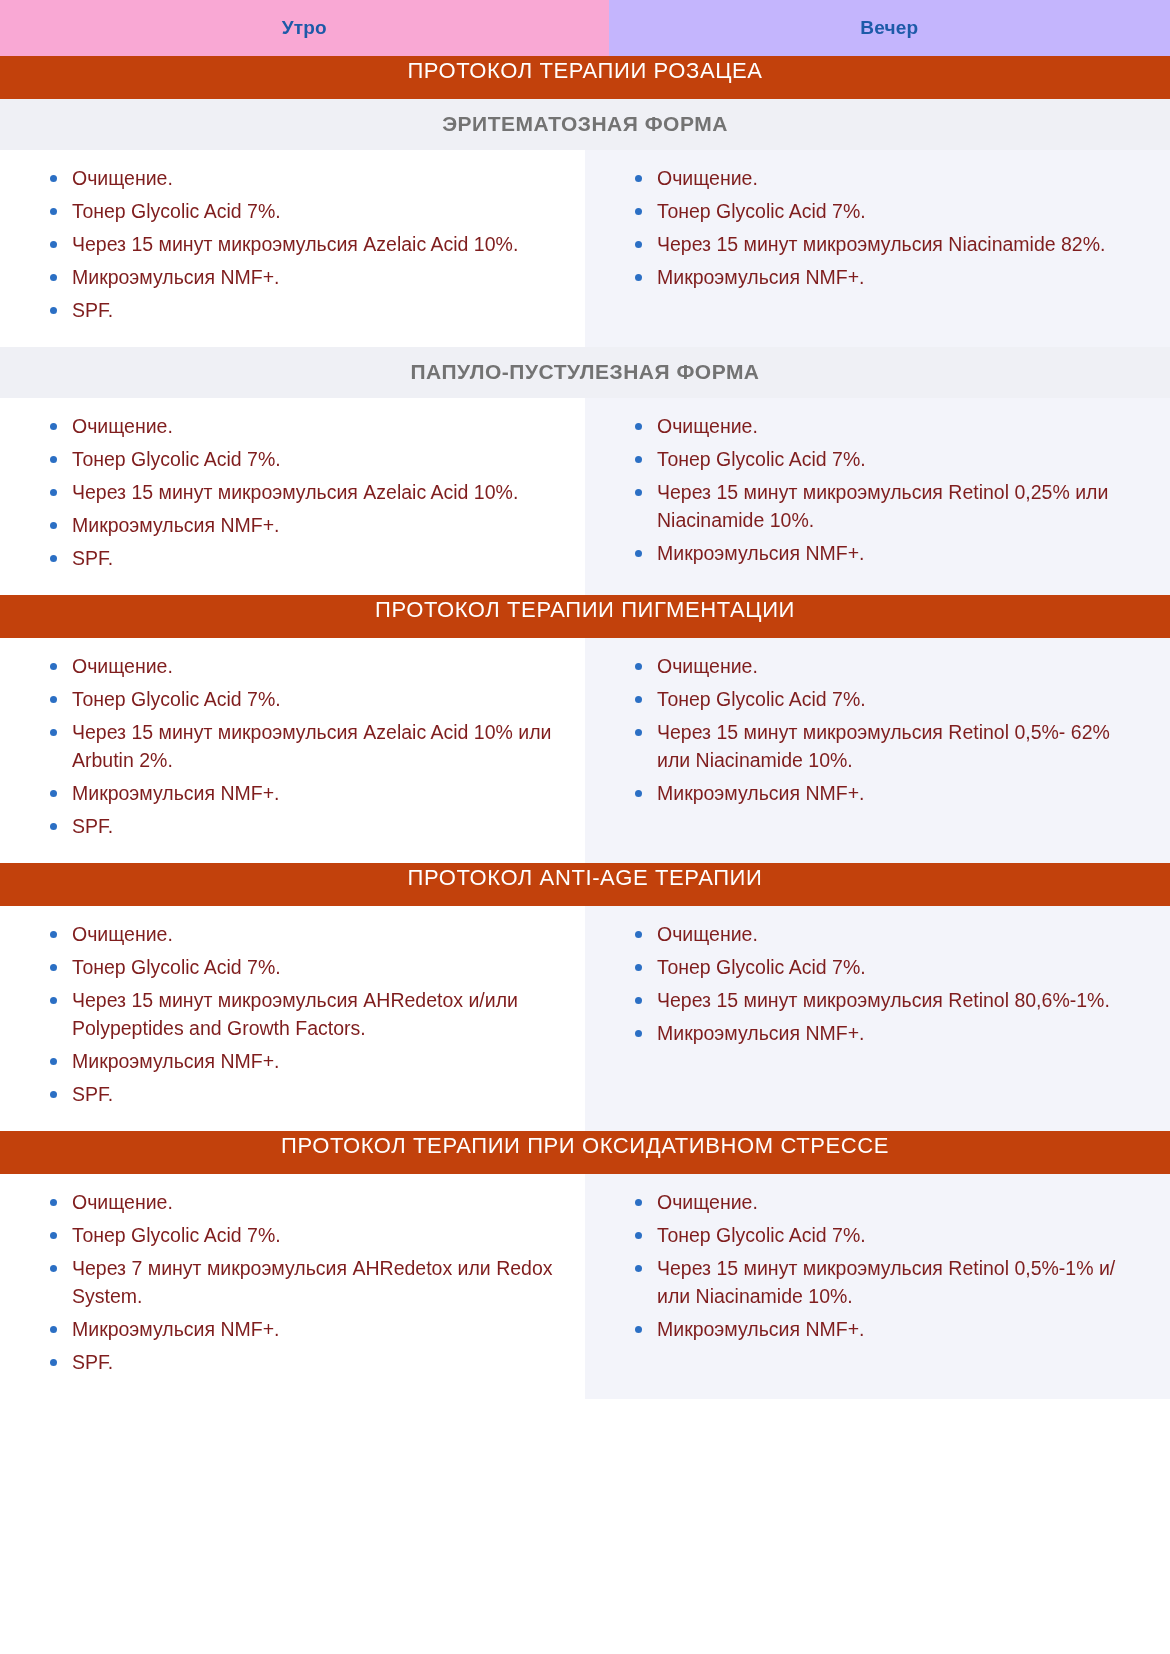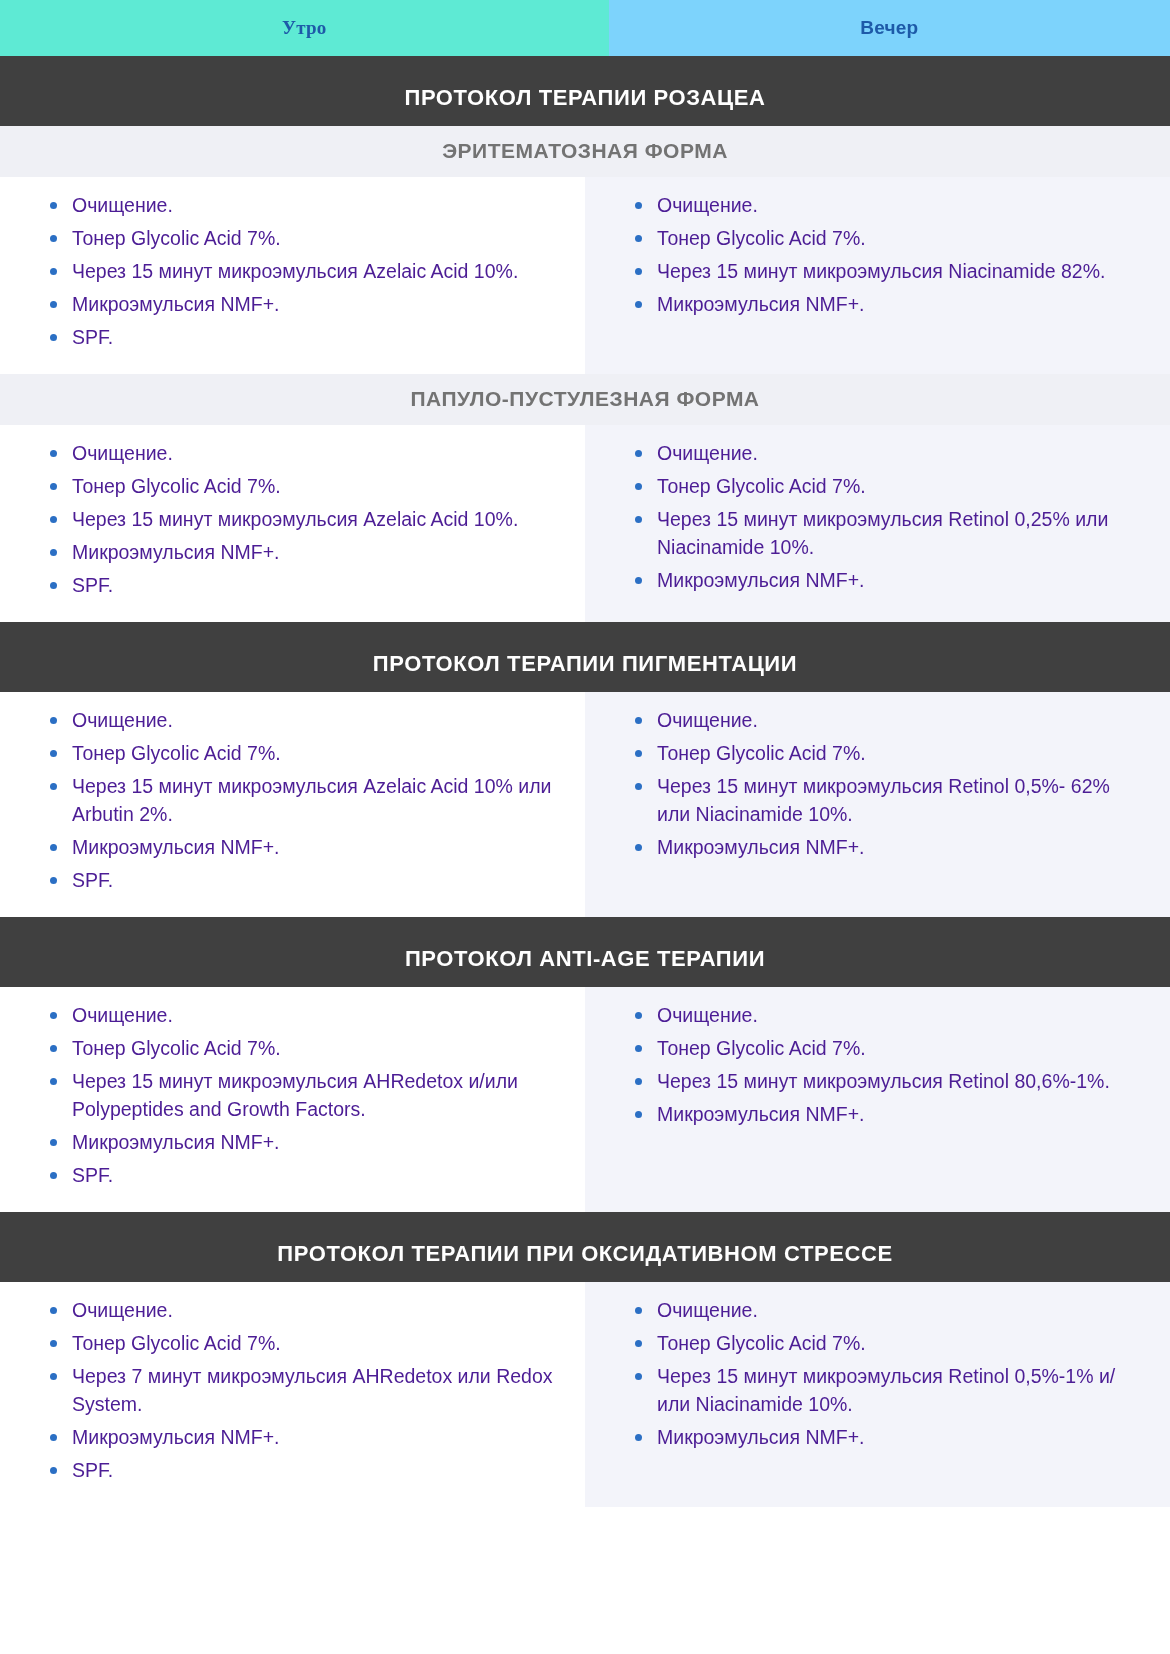--- a/index.html
+++ b/index.html
@@ -28,38 +28,37 @@
     display: flex;
     align-items: center;
     justify-content: center;
     font-size: 19px;
     font-weight: bold;
     color: #1d5aa8;
     letter-spacing: 0.2px;
   }
   .col-head.morning {
     width: 634px;
-    background: #5eead4;
-    font-family: Liberation Serif, serif;
+    background: #f9a8d4;
   }
   .col-head.evening {
     width: 585px;
-    background: #7dd3fc;
+    background: #c4b5fd;
   }
 
   
   .protocol-banner {
     width: 100%;
-    background: #404040;
+    background: #c2410c;
     color: #ffffff;
     text-align: center;
     font-size: 22px;
-    font-weight: bold;
+    font-weight: normal;
     letter-spacing: 0.6px;
-    padding: 29px 0 15px 0;
+    padding: 2px 0 15px 0;
     box-sizing: border-box;
     text-transform: uppercase;
   }
 
   
   .form-banner {
     width: 100%;
     background: #eff0f5;
     color: #737373;
     text-align: center;
@@ -87,21 +86,21 @@
 
   ul.steps {
     list-style: none;
     margin: 0;
     padding: 0;
   }
   ul.steps li {
     position: relative;
     font-size: 19.5px;
     line-height: 28px;
-    color: #4c1d95;
+    color: #7f1d1d;
     margin: 0 0 5px 0;
     padding-left: 24px;
   }
   ul.steps li::before {
     content: "";
     position: absolute;
     left: 2px;
     top: 11px;
     width: 7px;
     height: 7px;

